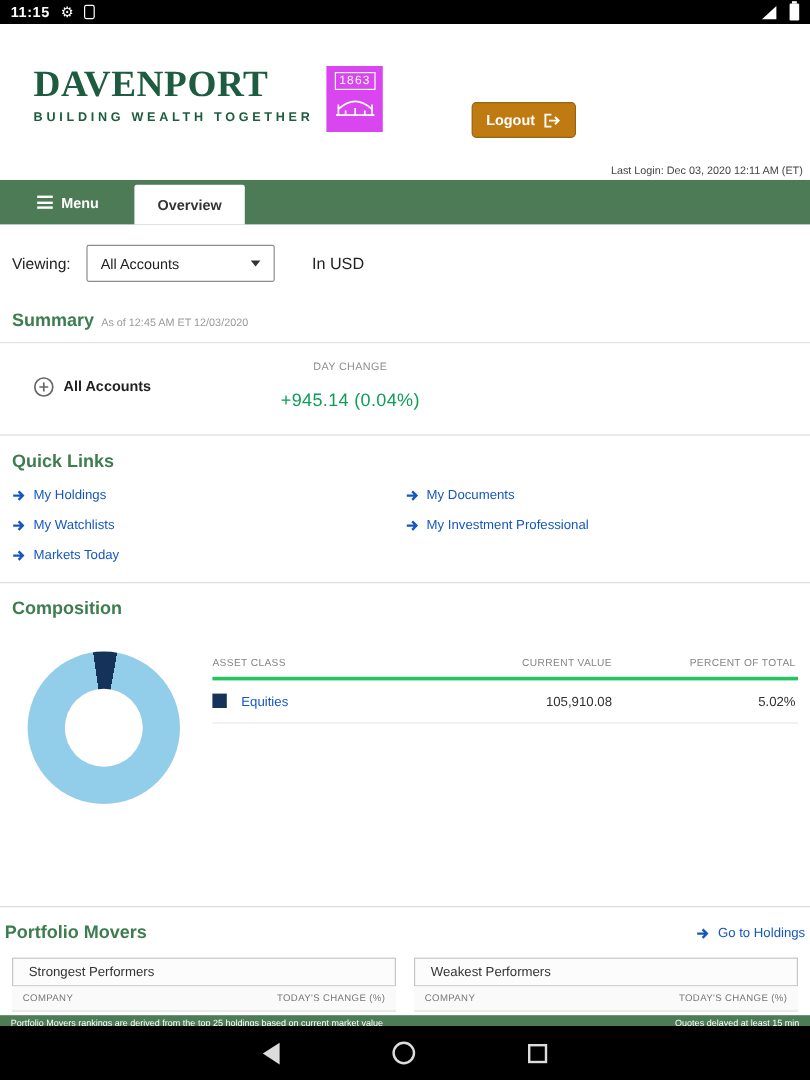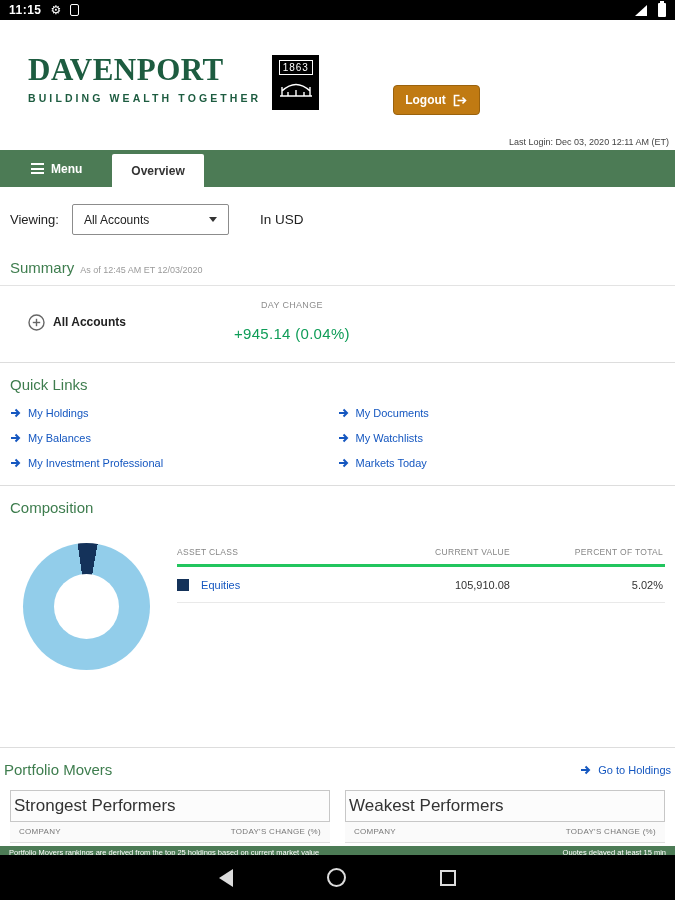--- a/index.html
+++ b/index.html
@@ -16,21 +16,21 @@
   .sb-batt{width:8px;height:14px;background:#fff;border-radius:1px;position:relative;margin-left:2px}
   .sb-batt::before{content:"";position:absolute;top:-2px;left:2px;width:4px;height:2px;background:#fff}
 
   .content{position:absolute;top:24px;bottom:45px;left:0;right:0;background:#fff;overflow:hidden}
 
   
   .header{position:relative;height:126px}
   .logo{position:absolute;left:28px;top:30px;display:flex;align-items:flex-start;gap:11px;cursor:pointer}
   .logo-name{font-family:"Liberation Serif",serif;font-weight:bold;font-size:31px;color:#1d5c40;letter-spacing:.5px;line-height:1}
   .logo-tagline{font-size:10.5px;font-weight:bold;color:#1d5c40;letter-spacing:3.1px;margin-top:7px}
-  .logo-badge{width:47px;height:55px;background:#000000;display:flex;flex-direction:column;align-items:center;padding-top:5px;gap:3px;margin-top:1px}
+  .logo-badge{width:47px;height:55px;background:#d946ef;display:flex;flex-direction:column;align-items:center;padding-top:5px;gap:3px;margin-top:1px}
   .badge-year{font-size:10px;color:#fff;border:1px solid #fff;padding:0 3px;line-height:13px;letter-spacing:1px}
   .search-box{position:absolute;right:98px;top:16px;width:184px;height:27px;border:1px solid #b3b3b3;display:flex;background:#fff}
   .search-box input{flex:1;min-width:0;border:none;outline:none;padding:0 8px;font-size:11px;font-style:italic;color:#666;font-family:"Liberation Sans",sans-serif}
   .search-btn{width:30px;border-left:1px solid #b3b3b3;display:flex;align-items:center;justify-content:center;cursor:pointer;background:#fff}
   .logout-btn{position:absolute;right:195px;top:61px;width:87px;height:30px;background:#c07a12;border:1px solid #9a620d;border-radius:4px;color:#fff;font-size:12px;font-weight:bold;display:flex;align-items:center;justify-content:center;gap:7px;cursor:pointer;font-family:"Liberation Sans",sans-serif}
   .last-login{position:absolute;right:6px;bottom:3px;font-size:9px;color:#444}
 
   
   .nav-bar{height:37px;background:#4c7b55;display:flex;align-items:flex-end}
   .menu-btn{display:flex;align-items:center;gap:7px;color:#fff;font-size:12px;font-weight:bold;padding:0 10px 0 31px;height:37px;cursor:pointer}
@@ -39,21 +39,21 @@
   .tab-active{height:33px;background:#fff;color:#333;font-size:12px;font-weight:bold;display:flex;align-items:center;padding:0 19px;margin-left:20px;border-radius:2px 2px 0 0;cursor:pointer}
 
   
   .viewing-row{display:flex;align-items:center;margin:17px 10px 0 10px}
   .viewing-label{font-size:13px;color:#222}
   .select{margin-left:13px;width:157px;height:31px;border:1px solid #8c8c8c;border-radius:2px;display:flex;align-items:center;padding:0 11px;font-size:12px;color:#222;cursor:pointer;background:#fff}
   .select .caret{margin-left:auto;width:0;height:0;border-left:4.5px solid transparent;border-right:4.5px solid transparent;border-top:5.5px solid #333}
   .in-usd{margin-left:31px;font-size:13.5px;color:#222}
 
   
-  .sec-title{font-size:15px;font-weight:400;color:#3e7d4e}
+  .sec-title{font-size:15px;font-weight:700;color:#3e7d4e}
   .divider{border:none;border-top:1px solid #ddd;margin:0}
 
   
   .summary-head{display:flex;align-items:baseline;gap:6px;padding:24px 10px 9px;border-bottom:1px solid #e3e3e3}
   .as-of{font-size:9px;color:#9a9a9a}
   .summary-row{display:flex;align-items:center;padding:14px 10px 18px 28px}
   .acct{display:flex;align-items:center;gap:8px;width:190px}
   .acct-label{font-size:12px;font-weight:bold;color:#222}
   .sum-col{display:flex;flex-direction:column;align-items:center;justify-content:space-between;height:44px}
   .sum-col.tv{margin-left:42px}
@@ -80,21 +80,21 @@
   .ct-c3{padding-right:2px}
   .swatch{display:inline-block;width:12px;height:12px;margin-right:9px;vertical-align:-2px}
   .asset-link{color:#1557c0;cursor:pointer;text-decoration:none}
 
   
   .movers{position:absolute;left:0;right:0;bottom:0;background:#fff}
   .movers-head{display:flex;align-items:center;justify-content:space-between;padding:13px 4px 0}
   .gth-link{display:flex;align-items:center;gap:6px;font-size:11px;color:#1557c0;cursor:pointer;text-decoration:none}
   .panels{display:flex;gap:15px;padding:12px 10px 0}
   .panel{flex:1}
-  .panel-title{border:1px solid #c7c7c7;background:#fcfcfc;padding:5px 3px;font-size:17px;color:#333}
+  .panel-title{border:1px solid #c7c7c7;background:#fcfcfc;padding:5px 13px;font-size:11px;color:#333}
   .panel-cols{display:flex;justify-content:space-between;padding:5px 9px 6px;font-size:8px;color:#777;letter-spacing:.3px;border-bottom:1px solid #ddd;background:#fafafa}
   .disclaimer{margin-top:3px;background:#4c7b55;color:#fff;font-size:7.5px;display:flex;justify-content:space-between;padding:1px 9px 0;height:9px;overflow:hidden;line-height:11px}
 
   
   .android-nav{position:absolute;left:0;right:0;bottom:0;height:45px;background:#000;display:flex;align-items:center;justify-content:center;gap:94px}
   .an-back{width:0;height:0;border-top:9px solid transparent;border-bottom:9px solid transparent;border-right:14px solid #dcdcdc;cursor:pointer}
   .an-home{width:19px;height:19px;border:2.5px solid #dcdcdc;border-radius:50%;cursor:pointer}
   .an-recents{width:16px;height:16px;border:2.5px solid #dcdcdc;cursor:pointer}
 </style>
 </head>
@@ -187,26 +187,20 @@
         <svg width="12" height="10" viewBox="0 0 12 10">
             <path d="M1 5h7M5.5 1.5 9 5 5.5 8.5" stroke="#1557c0" stroke-width="2" fill="none"></path>
           </svg>
         <span>My Holdings</span>
       </a>
       <a class="ql-item">
         <svg width="12" height="10" viewBox="0 0 12 10">
             <path d="M1 5h7M5.5 1.5 9 5 5.5 8.5" stroke="#1557c0" stroke-width="2" fill="none"></path>
           </svg>
         <span>My Documents</span>
-      </a>
-      <a class="ql-item">
-        <svg width="12" height="10" viewBox="0 0 12 10">
-            <path d="M1 5h7M5.5 1.5 9 5 5.5 8.5" stroke="#1557c0" stroke-width="2" fill="none"></path>
-          </svg>
-        <span>My Balances</span>
       </a>
       <a class="ql-item">
         <svg width="12" height="10" viewBox="0 0 12 10">
             <path d="M1 5h7M5.5 1.5 9 5 5.5 8.5" stroke="#1557c0" stroke-width="2" fill="none"></path>
           </svg>
         <span>My Watchlists</span>
       </a>
       <a class="ql-item">
         <svg width="12" height="10" viewBox="0 0 12 10">
             <path d="M1 5h7M5.5 1.5 9 5 5.5 8.5" stroke="#1557c0" stroke-width="2" fill="none"></path>

